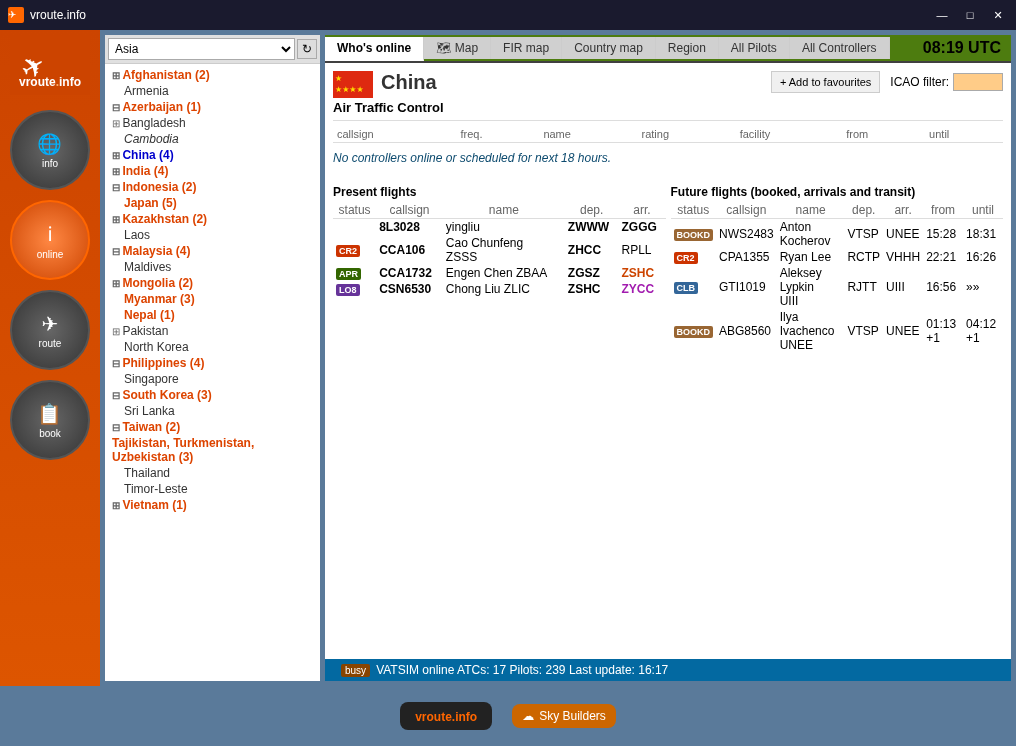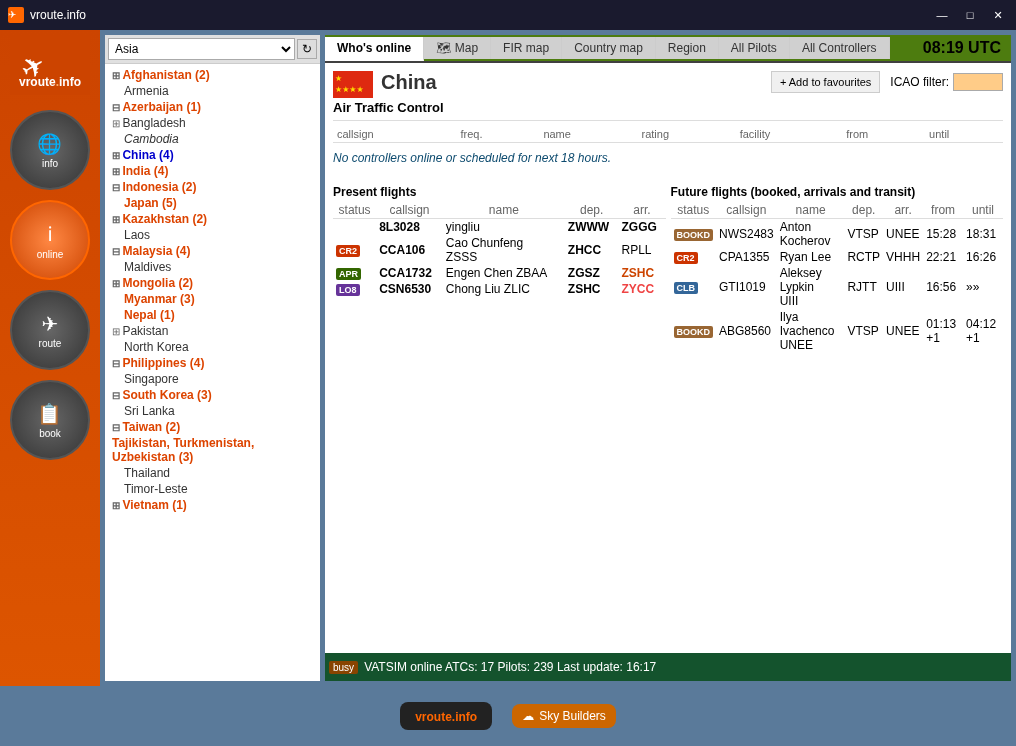--- a/index.html
+++ b/index.html
@@ -186,25 +186,25 @@
       font-weight: bold;
     }
     .badge-bookd { background: #996633; }
     .badge-cr2 { background: #cc3300; }
     .badge-clb { background: #336699; }
     .badge-afrr { background: #336600; }
     .badge-lo8 { background: #663399; }
     
     
     .status-bar {
-      background: #14532d;
-      height: 28px;
-      display: flex;
-      align-items: center;
-      padding: 0 4px;
+      background: #0369a1;
+      height: 22px;
+      display: flex;
+      align-items: center;
+      padding: 0 16px;
       color: white;
       font-size: 11px;
     }
     .status-badge-busy {
       background: #884400;
       padding: 1px 4px;
       border-radius: 2px;
       margin-right: 6px;
       font-size: 10px;
     }
@@ -439,21 +439,21 @@
               <td style="font-weight:bold;">CCA1732</td>
               <td>Engen Chen ZBAA</td>
               <td style="font-weight:bold;">ZGSZ</td>
               <td style="color:#cc4400;font-weight:bold;">ZSHC</td>
             </tr>
             <tr>
               <td><span class="status-badge badge-lo8">LO8</span></td>
               <td style="font-weight:bold;">CSN6530</td>
               <td>Chong Liu ZLIC</td>
               <td style="font-weight:bold;">ZSHC</td>
-              <td style="color:#ef4444;font-weight:bold;">ZYCC</td>
+              <td style="color:#a21caf;font-weight:bold;">ZYCC</td>
             </tr>
           </tbody>
             </table>
         </div>
 
         <div class="flights-section">
           <div class="flights-section-title">Future flights (booked, arrivals and transit)</div>
           <table class="flights-table">
             <tbody>
                 <tr>

